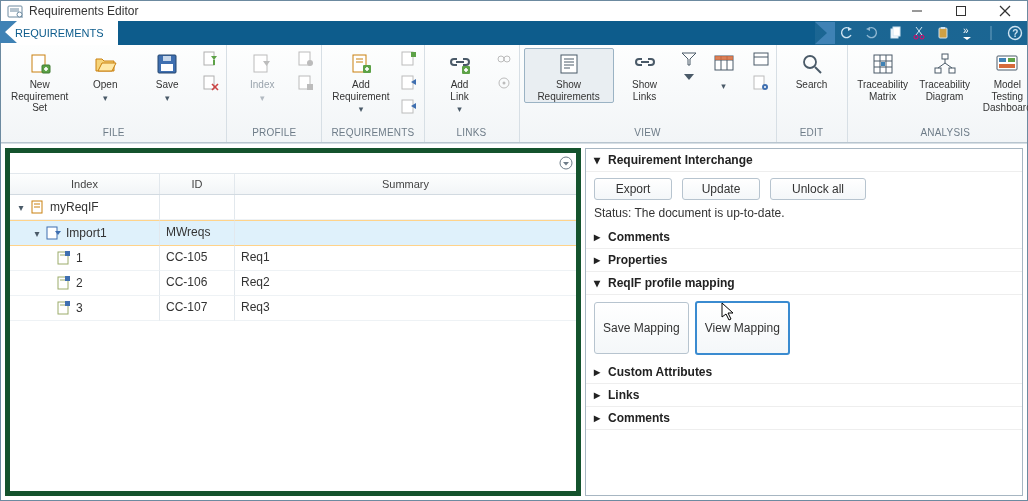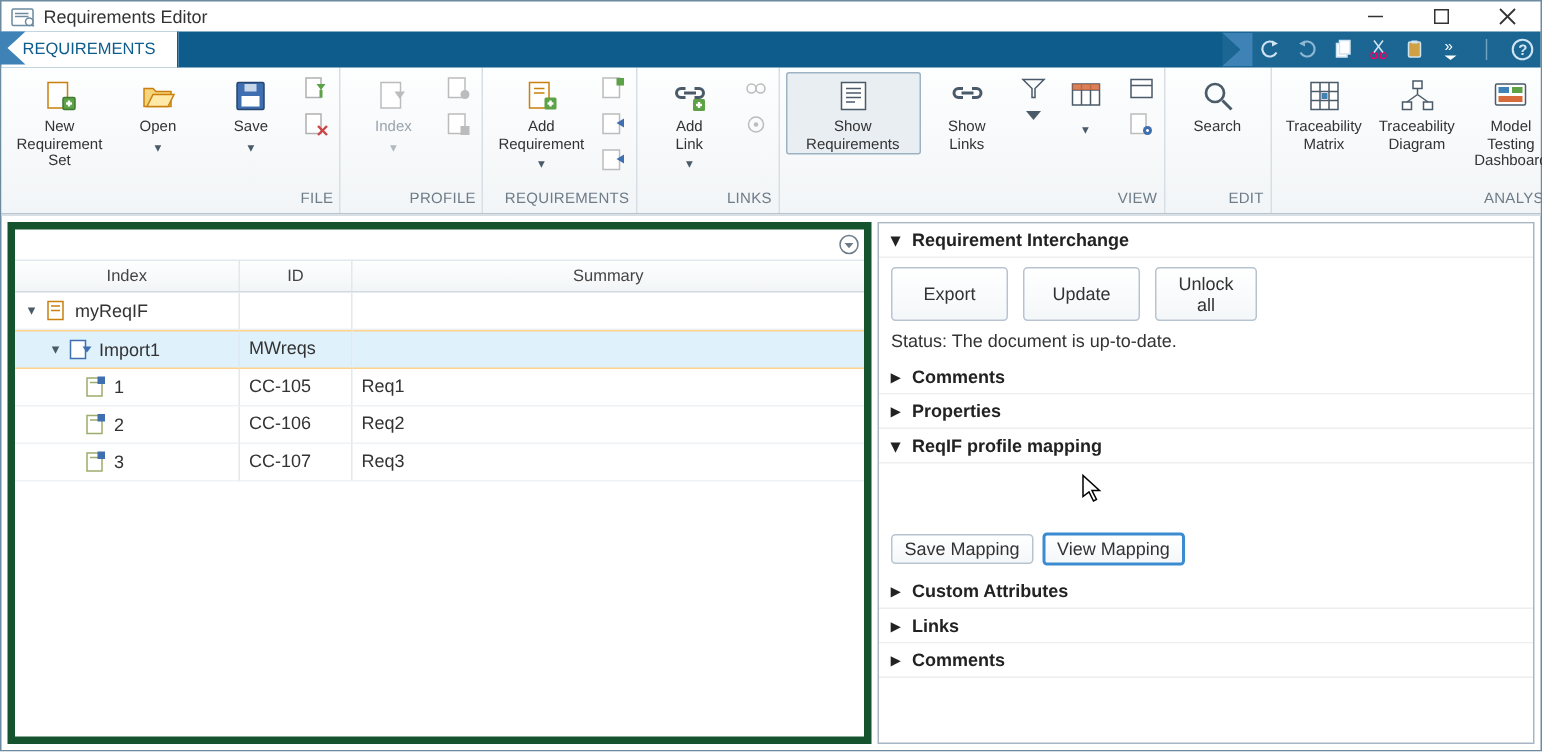--- a/index.html
+++ b/index.html
@@ -68,21 +68,21 @@
     padding: 0;
   }
   .group {
     display: flex; flex-direction: column; justify-content: space-between;
     border-right: 1px solid #d7dfe5;
     padding: 3px 4px 0;
   }
   .group:last-of-type { border-right: none; }
   .group-body { display: flex; align-items: flex-start; min-height: 78px; }
   .group-label {
-    text-align: right; font-size: 10px; color: #6e7c88;
+    text-align: center; font-size: 10px; color: #6e7c88;
     padding: 1px 0 12px; letter-spacing: 0.2px;
   }
   .big-btn {
     display: flex; flex-direction: column; align-items: center;
     padding: 2px 6px 0; min-width: 50px;
     text-align: center; line-height: 1.15;
   }
   .big-btn .icon { width: 24px; height: 24px; margin-top: 2px; margin-bottom: 3px;
     display: inline-flex; align-items: center; justify-content: center; }
   .big-btn .label { font-size: 10px; color: #333; }
@@ -175,21 +175,21 @@
   }
   .section-header .arrow { width: 10px; text-align: center; }
   .section-body {
     padding: 6px 8px;
   }
   .btn {
     border: 1px solid #b7c4cf; background: linear-gradient(#fff,#f4f7f9);
     border-radius: 3px; padding: 3px 16px; font-size: 12px;
     color: #333; display: inline-flex; align-items: center; justify-content: center;
   }
-  .btn.small { padding: 2px 8px; font-size: 12px; margin-top: 40px; }
+  .btn.small { padding: 18px 8px; font-size: 12px; }
   .btn.primary-outline {
     border: 2px solid #3a8bd0;
   }
   .status-text { font-size: 12px; color: #333; margin-top: 6px; }
   .sections { overflow: auto; }
   .cursor-arrow {
     position: absolute; width: 16px; height: 20px;
     pointer-events: none;
   }
   svg { overflow: visible; }
@@ -699,21 +699,21 @@
         <span>Requirement Interchange</span>
       </div>
       <div class="section-body">
         <div style="display:flex; gap:10px;">
           <button class="btn" style="width:78px">
               <span>Export</span>
             </button>
           <button class="btn" style="width:78px">
               <span>Update</span>
             </button>
-          <button class="btn" style="width:68px">
+          <button class="btn" style="width:96px">
               <span>Unlock all</span>
             </button>
         </div>
         <div class="status-text">Status: The document is up-to-date.</div>
       </div>
 
       <div class="section-header">
         <span class="arrow">▸</span>
         <span>Comments</span>
       </div>

